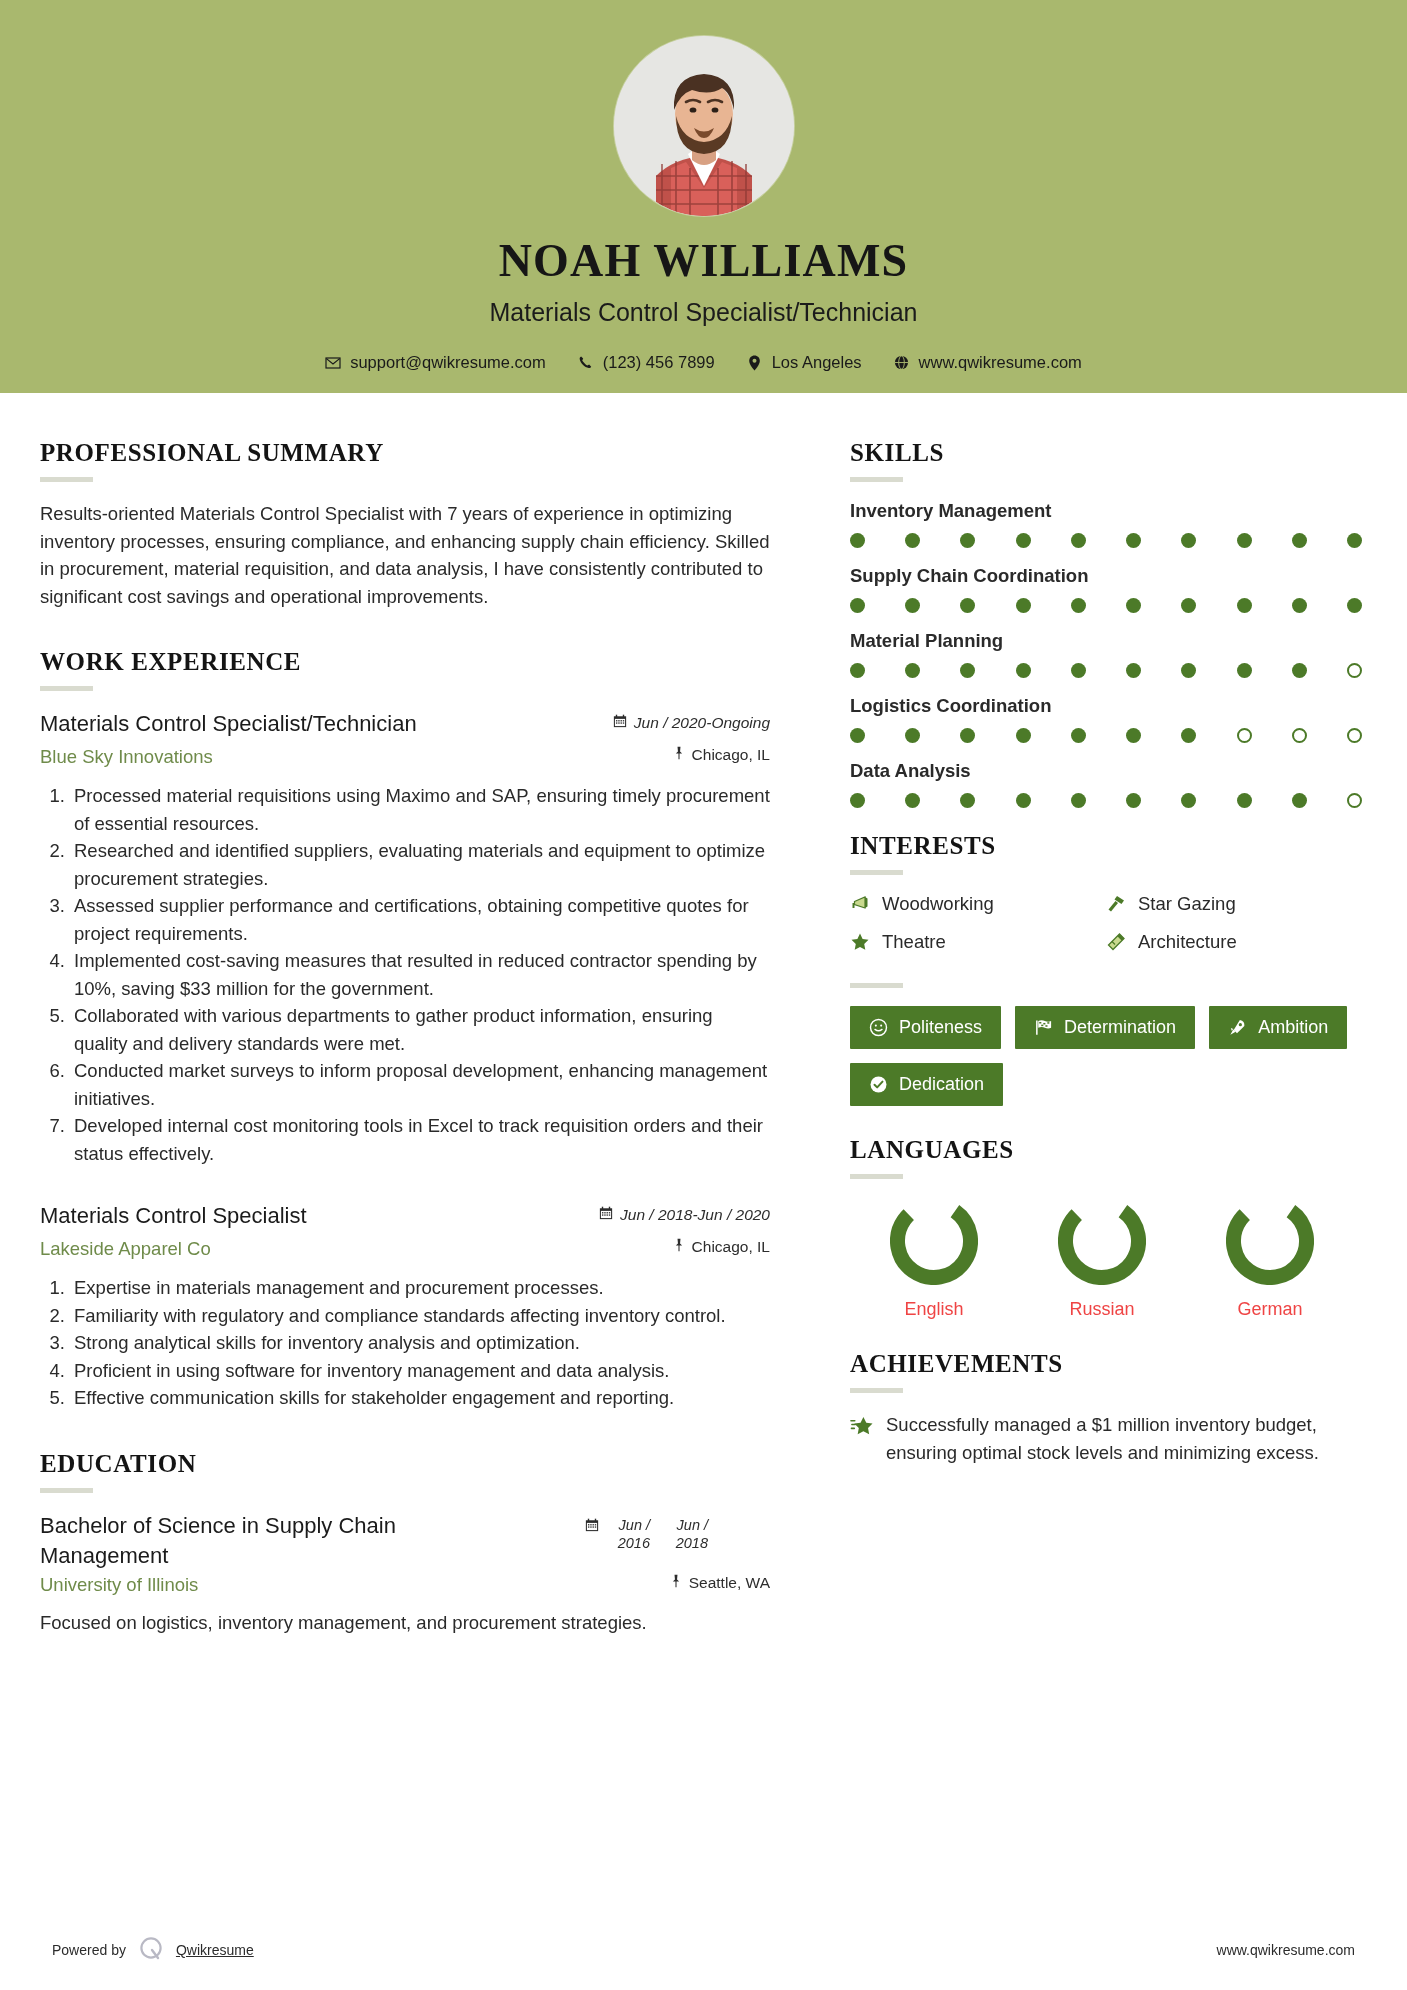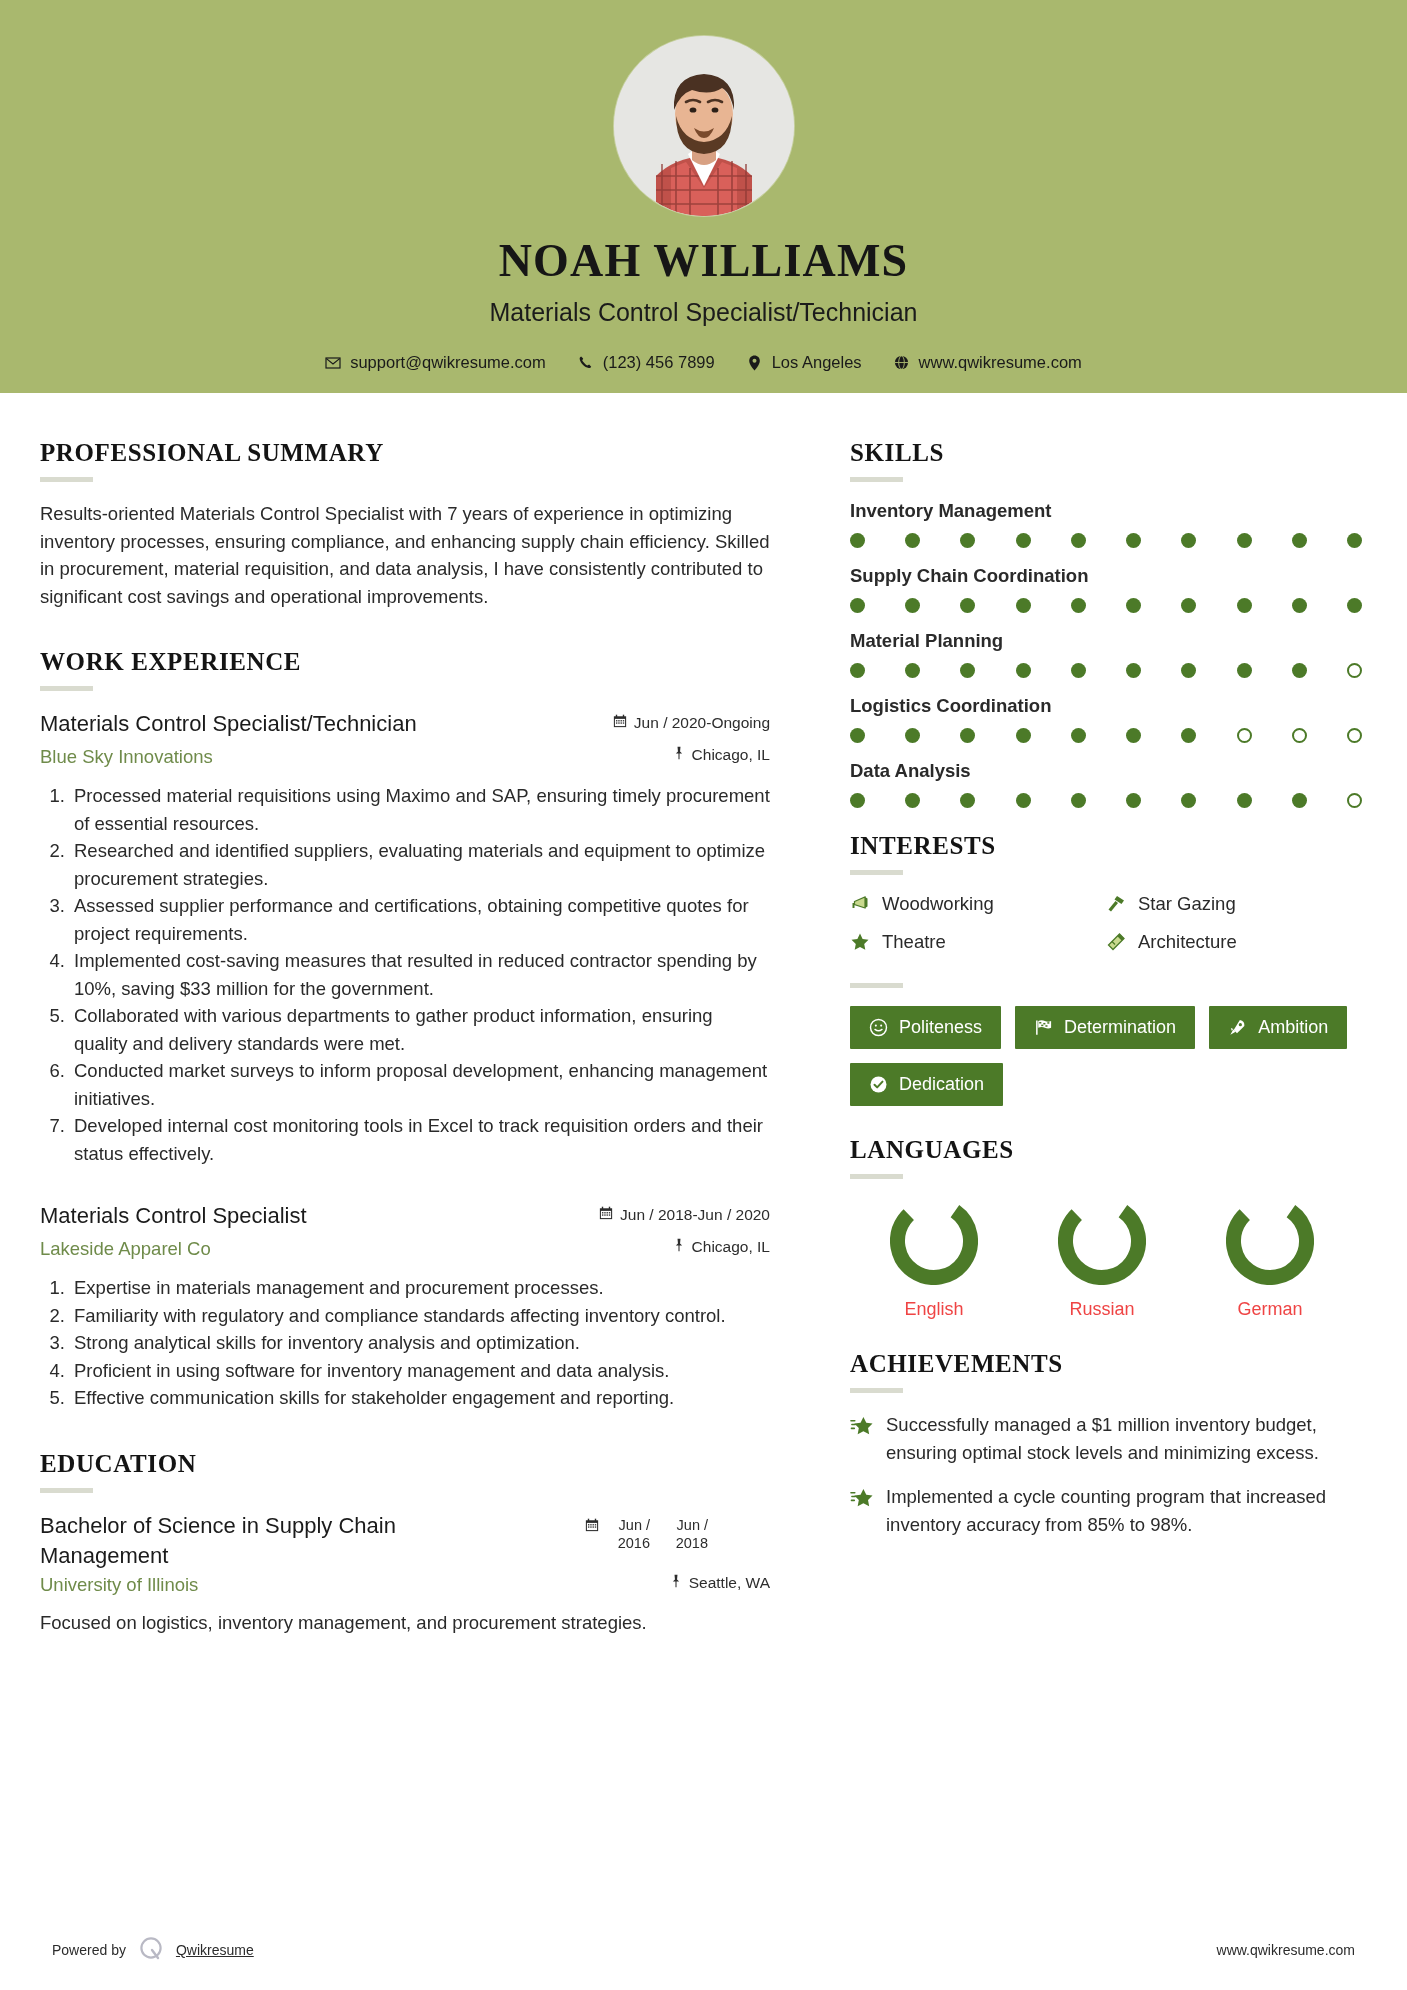--- a/index.html
+++ b/index.html
@@ -124,20 +124,21 @@
     font-size: 22px;
     color: #1b1b1b;
     font-weight: 400;
     max-width: 470px;
     line-height: 30px;
   }
   .entry-meta {
     text-align: right;
     padding-top: 5px;
     min-width: 185px;
+    font-style: italic;
   }
   .meta-line {
     display: flex;
     align-items: center;
     justify-content: flex-end;
     gap: 7px;
     font-size: 15.5px;
     color: #2d2d2d;
     white-space: nowrap;
   }
@@ -771,33 +772,20 @@
                 <g stroke="#4c7a28" stroke-width="1.6" stroke-linecap="round">
                   <line x1="1" y1="7" x2="5" y2="7"></line>
                   <line x1="2" y1="11" x2="5.5" y2="11"></line>
                   <line x1="1.5" y1="15" x2="4.5" y2="15"></line>
                 </g>
                 <path d="M14 3 L17 9 L23.5 10 L18.8 14.6 L20 21 L14 18 L8 21 L9.2 14.6 L4.5 10 L11 9 Z" fill="#4c7a28"></path>
               </svg>
           </span>
           <div class="achv-text">Successfully managed a $1 million inventory budget, ensuring optimal stock levels and minimizing excess.</div>
         </div>
-        <div class="achv">
-          <span class="ico">
-            <svg width="23" height="23" viewBox="0 0 24 24">
-                <g stroke="#4c7a28" stroke-width="1.6" stroke-linecap="round">
-                  <line x1="1" y1="7" x2="5" y2="7"></line>
-                  <line x1="2" y1="11" x2="5.5" y2="11"></line>
-                  <line x1="1.5" y1="15" x2="4.5" y2="15"></line>
-                </g>
-                <path d="M14 3 L17 9 L23.5 10 L18.8 14.6 L20 21 L14 18 L8 21 L9.2 14.6 L4.5 10 L11 9 Z" fill="#4c7a28"></path>
-              </svg>
-          </span>
-          <div class="achv-text">Implemented a cycle counting program that increased inventory accuracy from 85% to 98%.</div>
-        </div>
       </div>
 
     </div>
   </div>
 
   <div class="footer">
     <div class="powered">
       <span>Powered by</span>
       <span>
         <svg width="26" height="26" viewBox="0 0 26 26">

